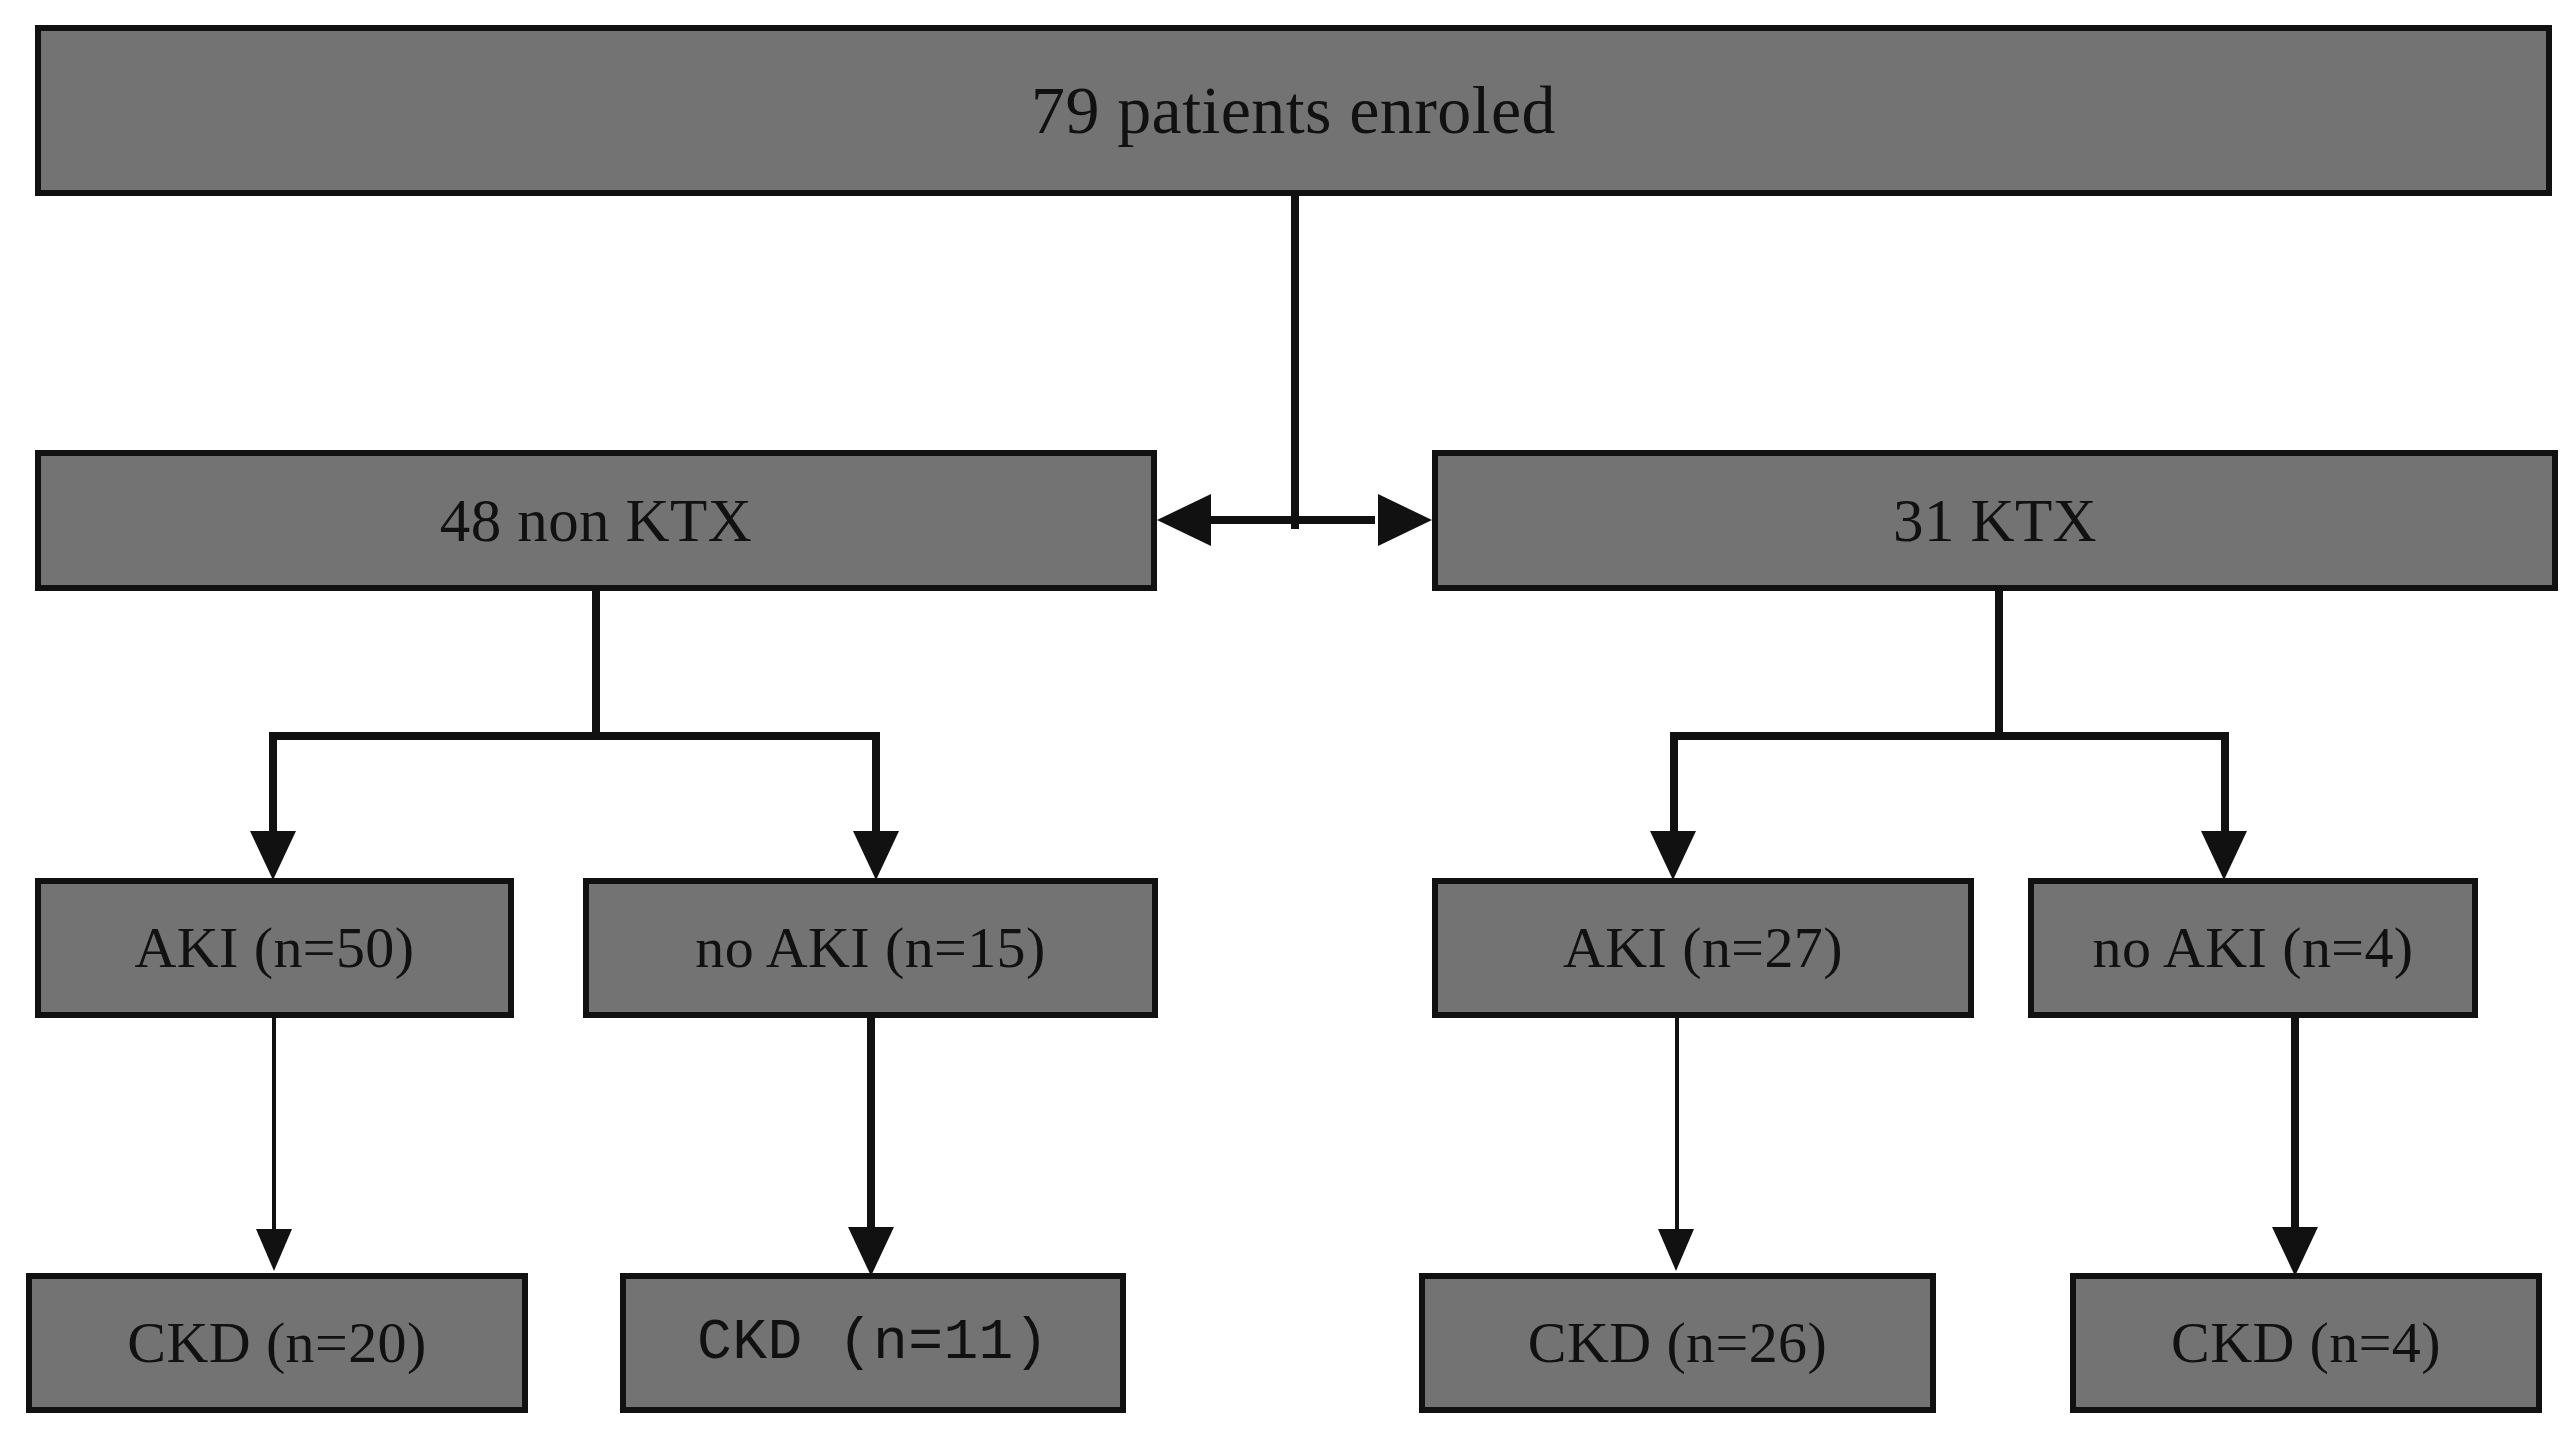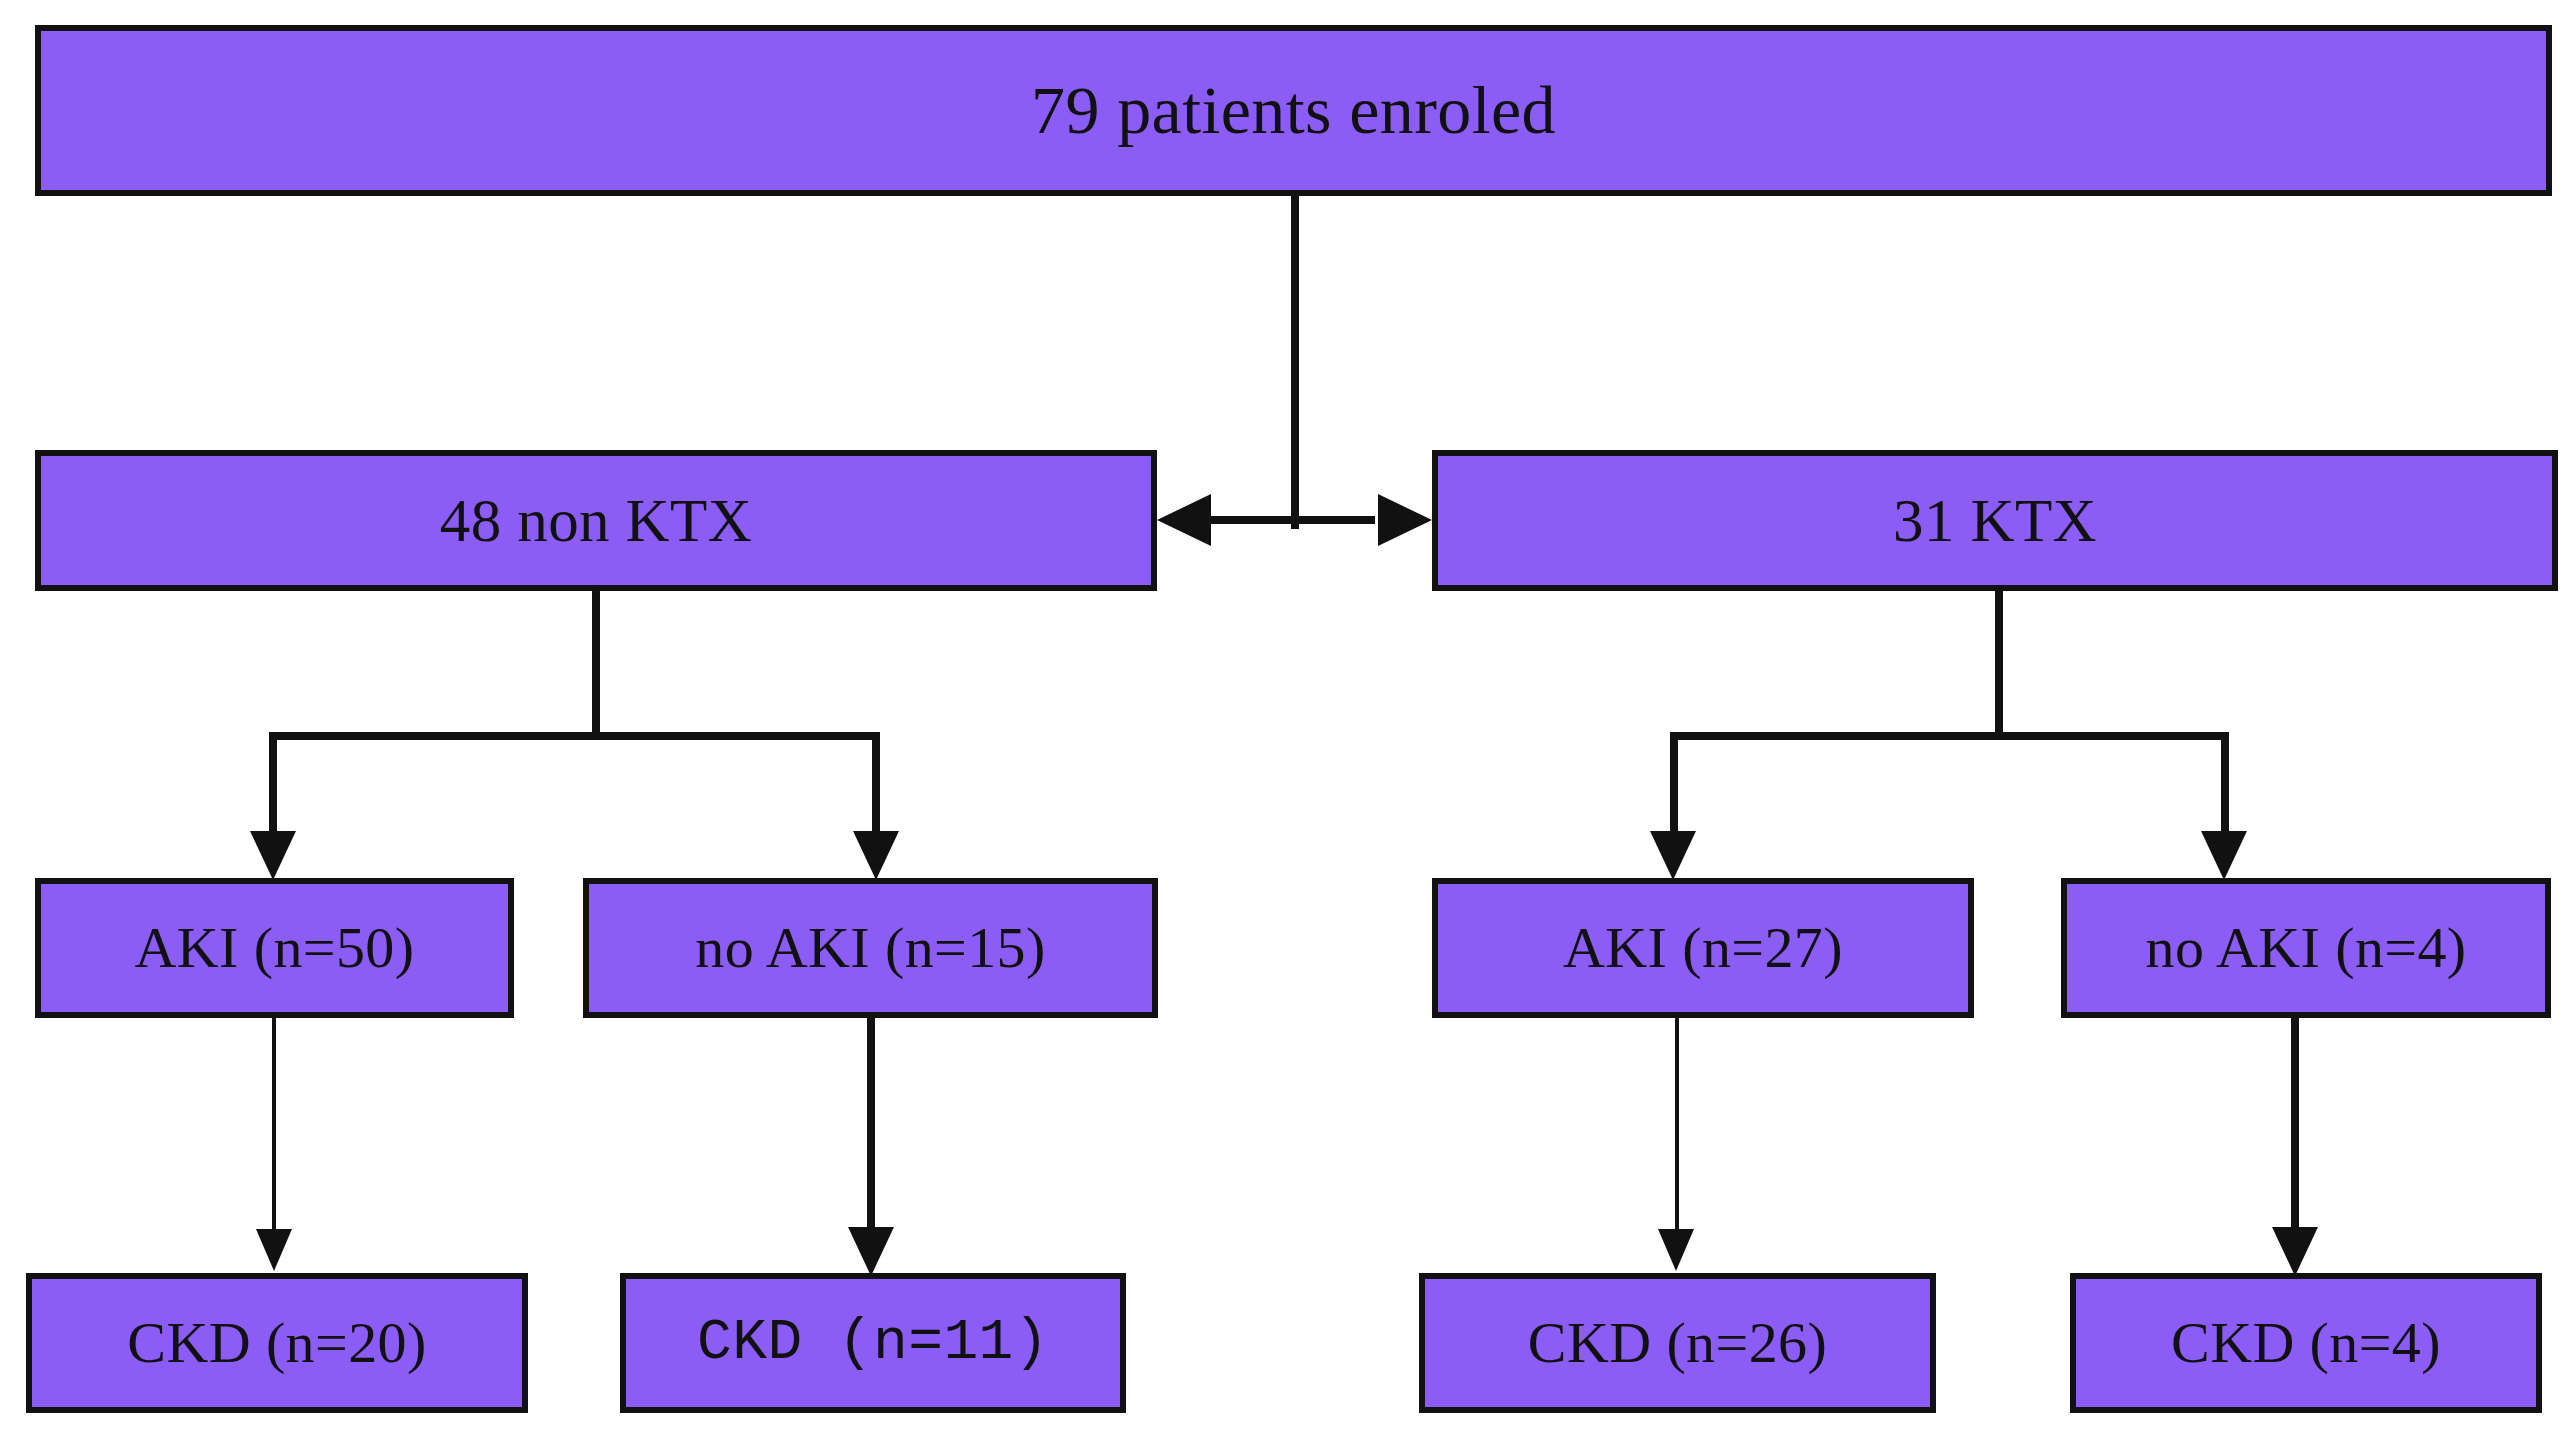--- a/index.html
+++ b/index.html
@@ -11,21 +11,21 @@
     position: relative;
     width: 2576px;
     height: 1449px;
     background: #ffffff;
     font-family: "Liberation Serif", "DejaVu Serif", serif;
     overflow: hidden;
   }
   .node {
     position: absolute;
     box-sizing: border-box;
-    background: #8b5cf6;
+    background: #737373;
     border: 6.1px solid #111111;
     display: flex;
     align-items: center;
     justify-content: center;
     color: #111111;
     line-height: 1;
     letter-spacing: 0.4px;
   }
   .node span {
     display: block;
@@ -36,21 +36,21 @@
   .row-group { top: 450px;  height: 141px; font-size: 61px; }
   .row-aki   { top: 878px; height: 140px; font-size: 58px; }
   .row-ckd   { top: 1273px; height: 140px; font-size: 58px; }
 
   .n-nonktx  { left: 35px;   width: 1122px; }
   .n-ktx     { left: 1432px; width: 1126px; }
 
   .n-aki1    { left: 35px;   width: 479px; }
   .n-noaki1  { left: 583px;  width: 575px; }
   .n-aki2    { left: 1432px; width: 542px; }
-  .n-noaki2  { left: 2028px; width: 490px; margin-left: 33px; }
+  .n-noaki2  { left: 2028px; width: 450px; }
 
   .n-ckd1    { left: 26px;   width: 502px; }
   .n-ckd2    { left: 620px;  width: 506px; font-family: Liberation Mono, monospace; }
   .n-ckd3    { left: 1419px; width: 517px; }
   .n-ckd4    { left: 2070px; width: 472px; text-align: center; }
 
   
   .edge {
     position: absolute;
     background: #111111;

